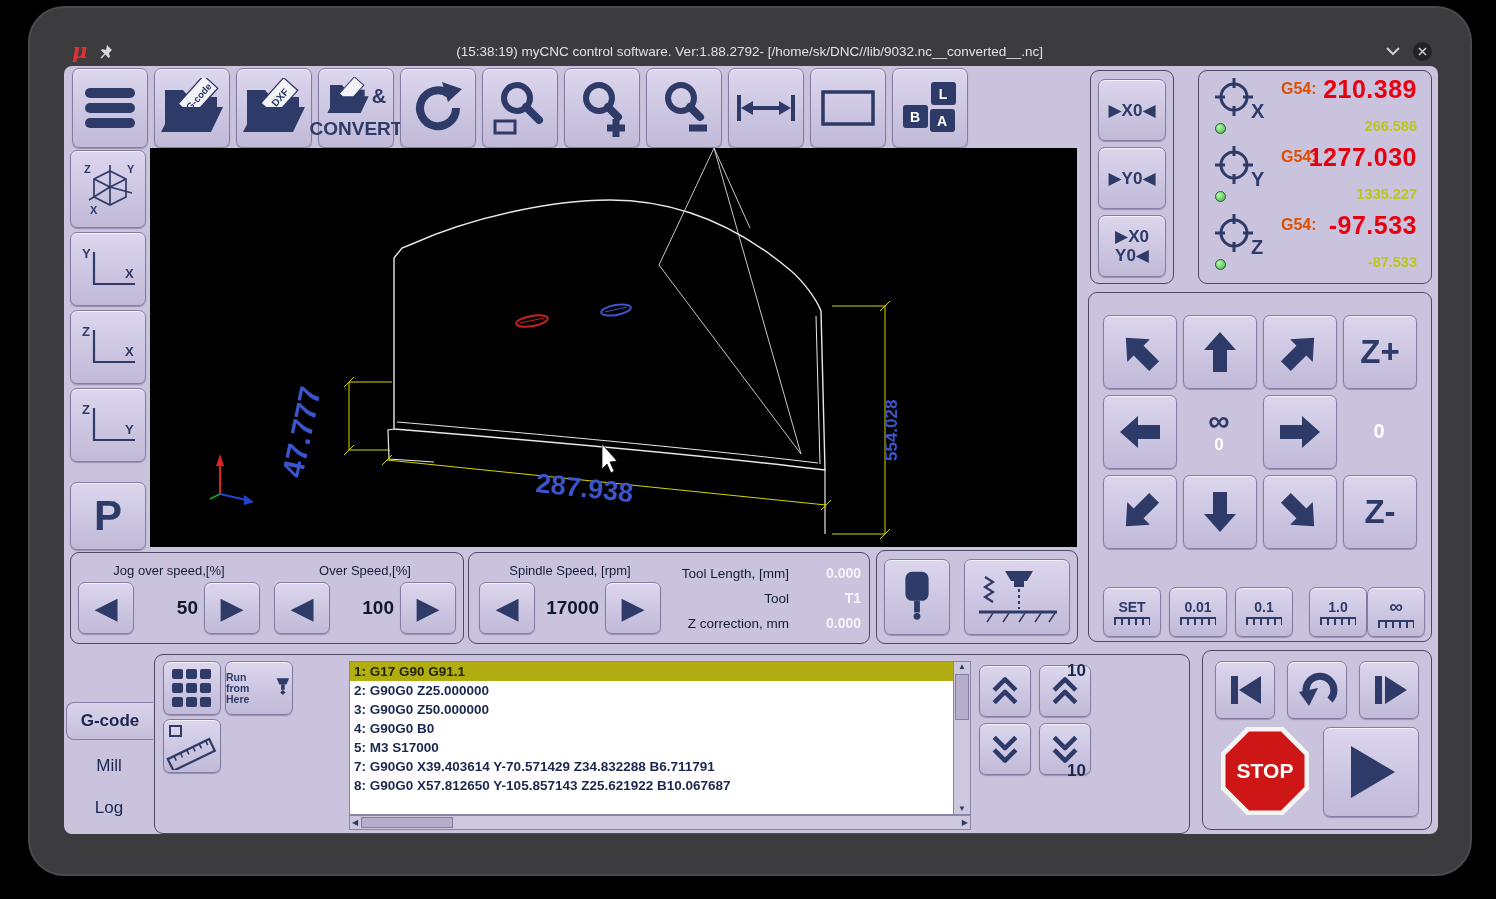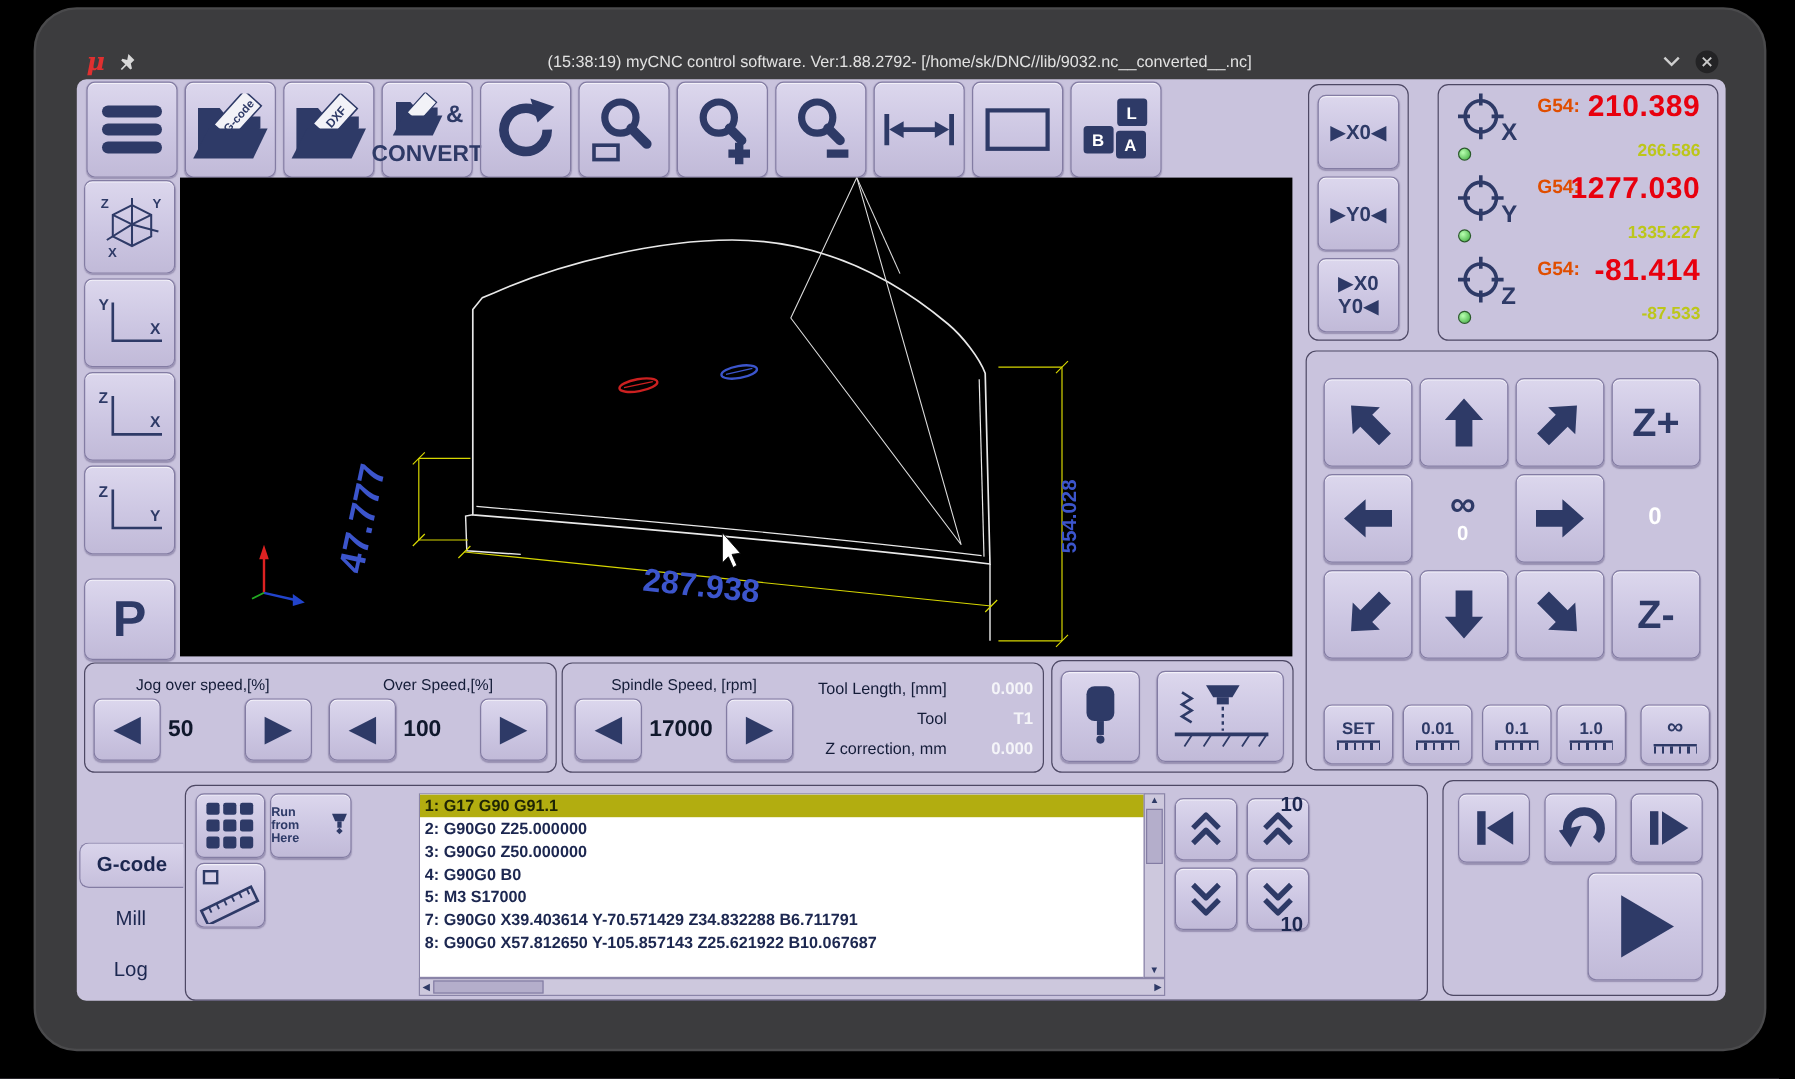--- a/index.html
+++ b/index.html
@@ -15,21 +15,21 @@
   .btn{background:linear-gradient(180deg,#dcd7ed 0%,#ccc6e2 55%,#c1bad8 100%);border:1px solid #837ca3;border-radius:7px;box-shadow:inset 0 1px 0 rgba(255,255,255,.65),0 1px 1px rgba(40,30,80,.3);display:flex;align-items:center;justify-content:center;cursor:pointer;color:#2e3a67;}
   .gpanel{position:absolute;border:1px solid #4d4864;border-radius:9px;}
   .toolbar{position:absolute;left:8px;top:2px;display:flex;gap:6px;}
   .tbtn{width:74px;height:78px;flex:none;flex-direction:column;}
   .sidebar{position:absolute;left:6px;top:84px;width:74px;display:flex;flex-direction:column;gap:4px;}
   .sbtn{width:74px;height:72px;flex:none;}
   .canvas{position:absolute;left:86px;top:82px;width:927px;height:399px;background:#000;}
   .speedlabel{font-size:13px;color:#141c38;text-align:center;margin-bottom:4px;white-space:nowrap;}
   .speedrow{display:flex;align-items:center;gap:6px;justify-content:center;}
   .arrowbtn{width:54px;height:50px;font-size:30px;line-height:30px;}
-  .speedval{min-width:58px;text-align:left;font-size:19px;font-weight:bold;color:#10182c;}
+  .speedval{min-width:58px;text-align:right;font-size:19px;font-weight:bold;color:#10182c;}
   .tilabel{font-size:13.5px;color:#141c38;text-align:right;flex:1;}
   .tival{width:58px;text-align:right;font-size:14px;font-weight:bold;color:#f4f4f8;}
   .tirow{display:flex;align-items:center;gap:14px;height:25px;padding-right:8px;}
   .jbtn{position:absolute;width:72px;height:72px;}
   .stepbtn{position:absolute;width:56px;height:48px;top:294px;flex-direction:column;font-size:14px;font-weight:bold;}
   .ruler{width:36px;height:6px;border-top:2px solid #2e3a67;background:repeating-linear-gradient(90deg,#2e3a67 0 2px,transparent 2px 7px);margin-top:2px;}
   .ztext{font-size:33px;font-weight:bold;color:#2e3a67;}
   .zerobtn{position:absolute;left:7px;width:66px;height:60px;font-size:17px;font-weight:bold;flex-direction:column;line-height:19px;}
   .drorow{position:absolute;left:6px;width:220px;height:66px;}
   .droaxis{position:absolute;left:46px;top:26px;font-size:20px;font-weight:bold;color:#2e3a67;}
@@ -462,21 +462,21 @@
         <span class="dromach">1335.227</span>
       </div>
       <div class="drorow" style="top:139px;">
         <svg class="abs" style="left:6px;top:2px;" width="46" height="46" viewBox="0 0 46 46">
             <circle cx="23" cy="21" r="13" fill="none" stroke="#2e3a67" stroke-width="3"></circle>
             <path d="M23 2 V12 M23 30 V40 M4 21 H14 M32 21 H42" stroke="#2e3a67" stroke-width="3"></path>
           </svg>
         <span class="droaxis">Z</span>
         <span class="led"></span>
         <span class="drowcs">G54:</span>
-        <span class="droval">-81.414</span>
+        <span class="droval">-97.533</span>
         <span class="dromach">-87.533</span>
       </div>
     </div>
 
     <div class="gpanel" style="left:1024px;top:226px;width:342px;height:348px;">
       <div class="btn jbtn" style="left:14px;top:22px;">
           <svg class="r-nw" width="50" height="50" viewBox="0 0 50 50">
             <path d="M5 18 H27 V9 L45 25 L27 41 V32 H5 Z" fill="#2e3a67"></path>
           </svg>
         </div>
@@ -536,21 +536,21 @@
           <span class="ruler"></span>
         </div>
       <div class="btn stepbtn" style="left:80px;">
           <span>0.01</span>
           <span class="ruler"></span>
         </div>
       <div class="btn stepbtn" style="left:146px;">
           <span>0.1</span>
           <span class="ruler"></span>
         </div>
-      <div class="btn stepbtn" style="left:208px;">
+      <div class="btn stepbtn" style="left:220px;">
           <span>1.0</span>
           <span class="ruler"></span>
         </div>
       <div class="btn stepbtn" style="left:278px;">
           <span style="font-size:19px;">∞</span>
           <span class="ruler"></span>
         </div>
     </div>
 
     <div class="gpanel" style="left:1138px;top:584px;width:228px;height:178px;">
@@ -565,20 +565,27 @@
             <path d="M33 32 A14 14 0 1 0 12 31" fill="none" stroke="#2e3a67" stroke-width="7"></path>
             <polygon points="2,24 21,20 12,38" fill="#2e3a67"></polygon>
           </svg>
       </div>
       <div class="btn" style="position:absolute;left:156px;top:10px;width:58px;height:56px;">
         <svg width="40" height="40" viewBox="0 0 40 40">
             <rect x="6" y="6" width="7" height="28" fill="#2e3a67"></rect>
             <polygon points="16,6 16,34 38,20" fill="#2e3a67"></polygon>
           </svg>
       </div>
+      <div class="abs" style="left:16px;top:74px;width:92px;height:92px;cursor:pointer;">
+        <svg width="92" height="92" viewBox="0 0 92 92">
+          <polygon points="29,2 63,2 90,29 90,63 63,90 29,90 2,63 2,29" fill="none" stroke="#9a94b4" stroke-width="2"></polygon>
+          <polygon points="29,4 63,4 88,29 88,63 63,88 29,88 4,63 4,29" fill="#cf1616" stroke="#f4f4f4" stroke-width="5"></polygon>
+          <text x="46" y="53" text-anchor="middle" font-size="21" font-weight="bold" fill="#fff">STOP</text>
+        </svg>
+      </div>
       <div class="btn" style="position:absolute;left:120px;top:76px;width:94px;height:88px;">
         <svg width="60" height="60" viewBox="0 0 60 60">
             <polygon points="10,4 54,30 10,56" fill="#2e3a67"></polygon>
           </svg>
       </div>
     </div>
 
   </div>
 </div>
 

